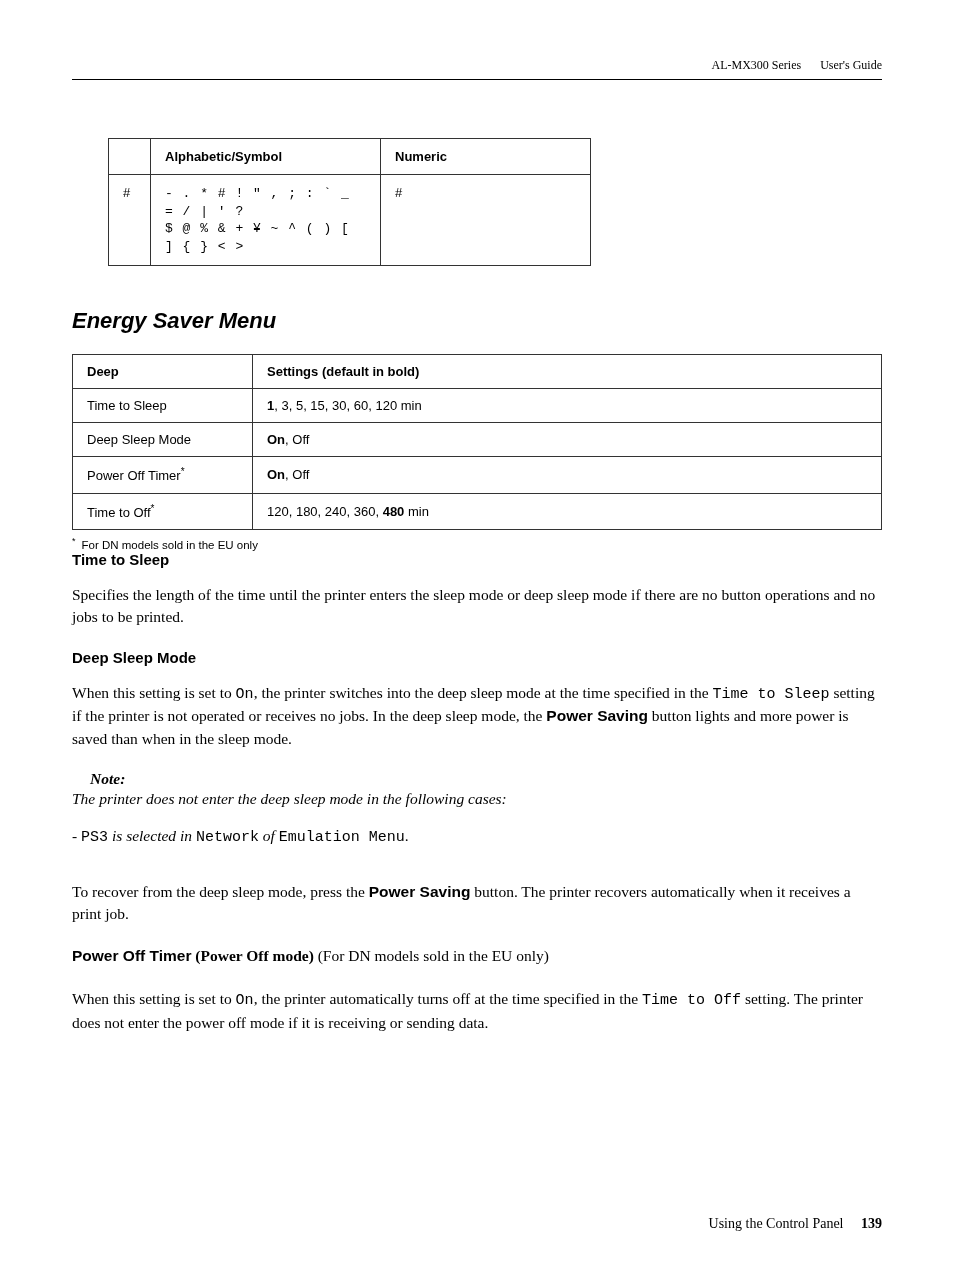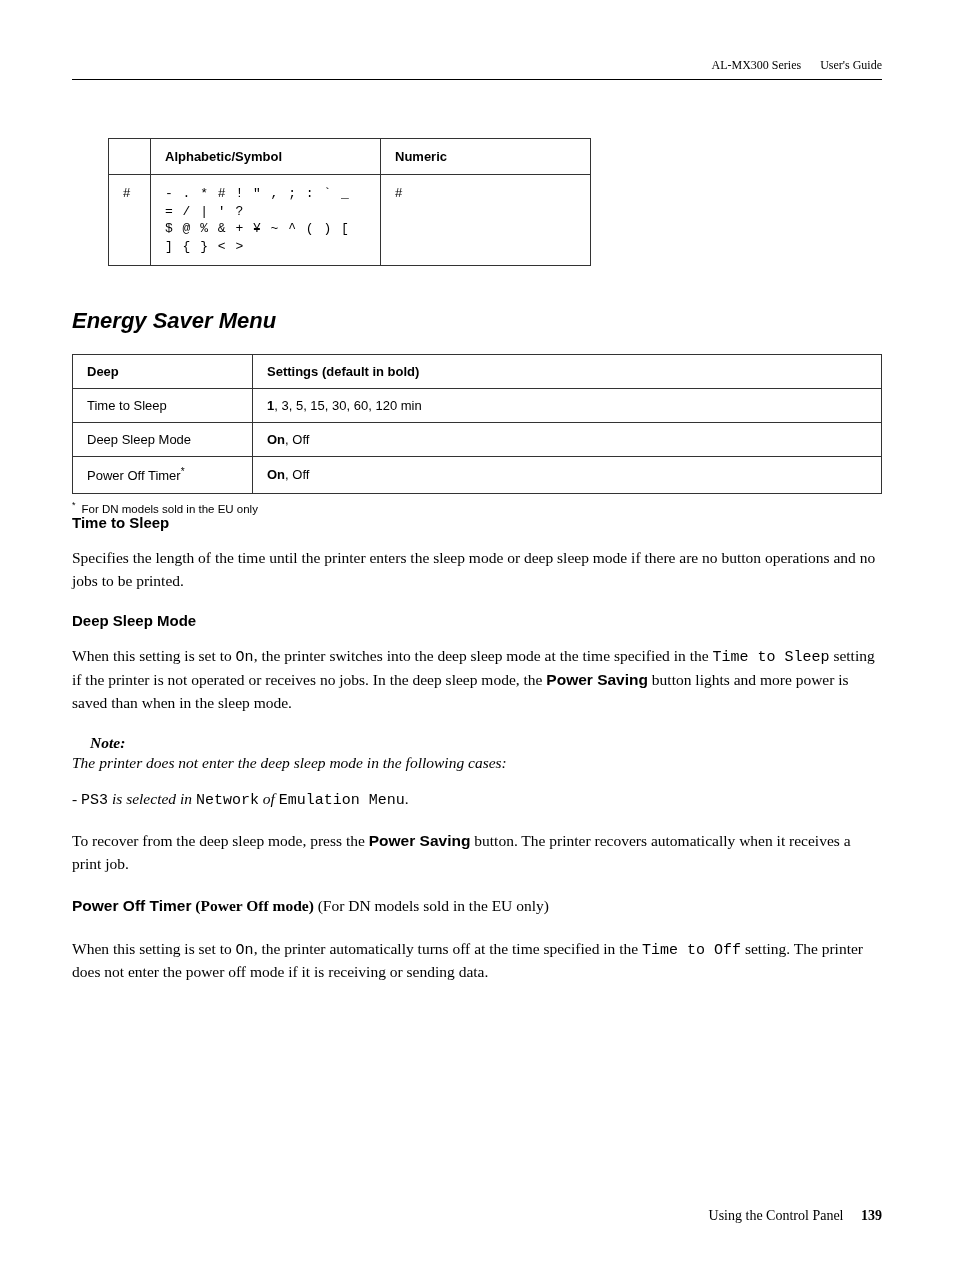--- a/index.html
+++ b/index.html
@@ -91,31 +91,31 @@
     font-style: italic;
     font-size: 15.5px;
     line-height: 1.45;
     margin-bottom: 14px;
   }
   .list-line {
     font-size: 15.5px;
     font-style: italic;
     line-height: 1.45;
   }
-  .list-block { margin-bottom: 18px; }
+  .list-block { margin-bottom: 32px; }
   .panelcode {
     font-family: 'Courier New', Courier, monospace;
     font-style: normal;
     font-size: 15px;
     letter-spacing: 0px;
   }
   sup { font-size: 10px; }
   .footer {
     position: absolute;
-    bottom: 50px;
+    bottom: 42px;
     right: 72px;
     font-size: 14px;
   }
   .footer .pg { font-weight: bold; margin-left: 14px; }
   .b { font-weight: bold; }
   .upright { font-style: normal; }
 </style>
 </head>
 <body>
 
@@ -155,20 +155,24 @@
     <td><span class="b">1</span><span>, 3, 5, 15, 30, 60, 120 min</span></td>
   </tr>
   <tr>
     <td>Deep Sleep Mode</td>
     <td><span class="b">On</span><span>, Off</span></td>
   </tr>
   <tr>
     <td><span>Power Off Timer</span><sup>*</sup></td>
     <td><span class="b">On</span><span>, Off</span></td>
   </tr>
+  <tr>
+    <td><span>Time to Off</span><sup>*</sup></td>
+    <td><span>120, 180, 240, 360, </span><span class="b">480</span><span> min</span></td>
+  </tr>
 </tbody>
   </table>
 
 <div class="footnote">
   <span class="star">*</span><span>For DN models sold in the EU only</span>
 </div>
 
 <div class="subhead">Time to Sleep</div>
 <p class="body-text">Specifies the length of the time until the printer enters the sleep mode or deep sleep mode if there are no button operations and no jobs to be printed.</p>
 

